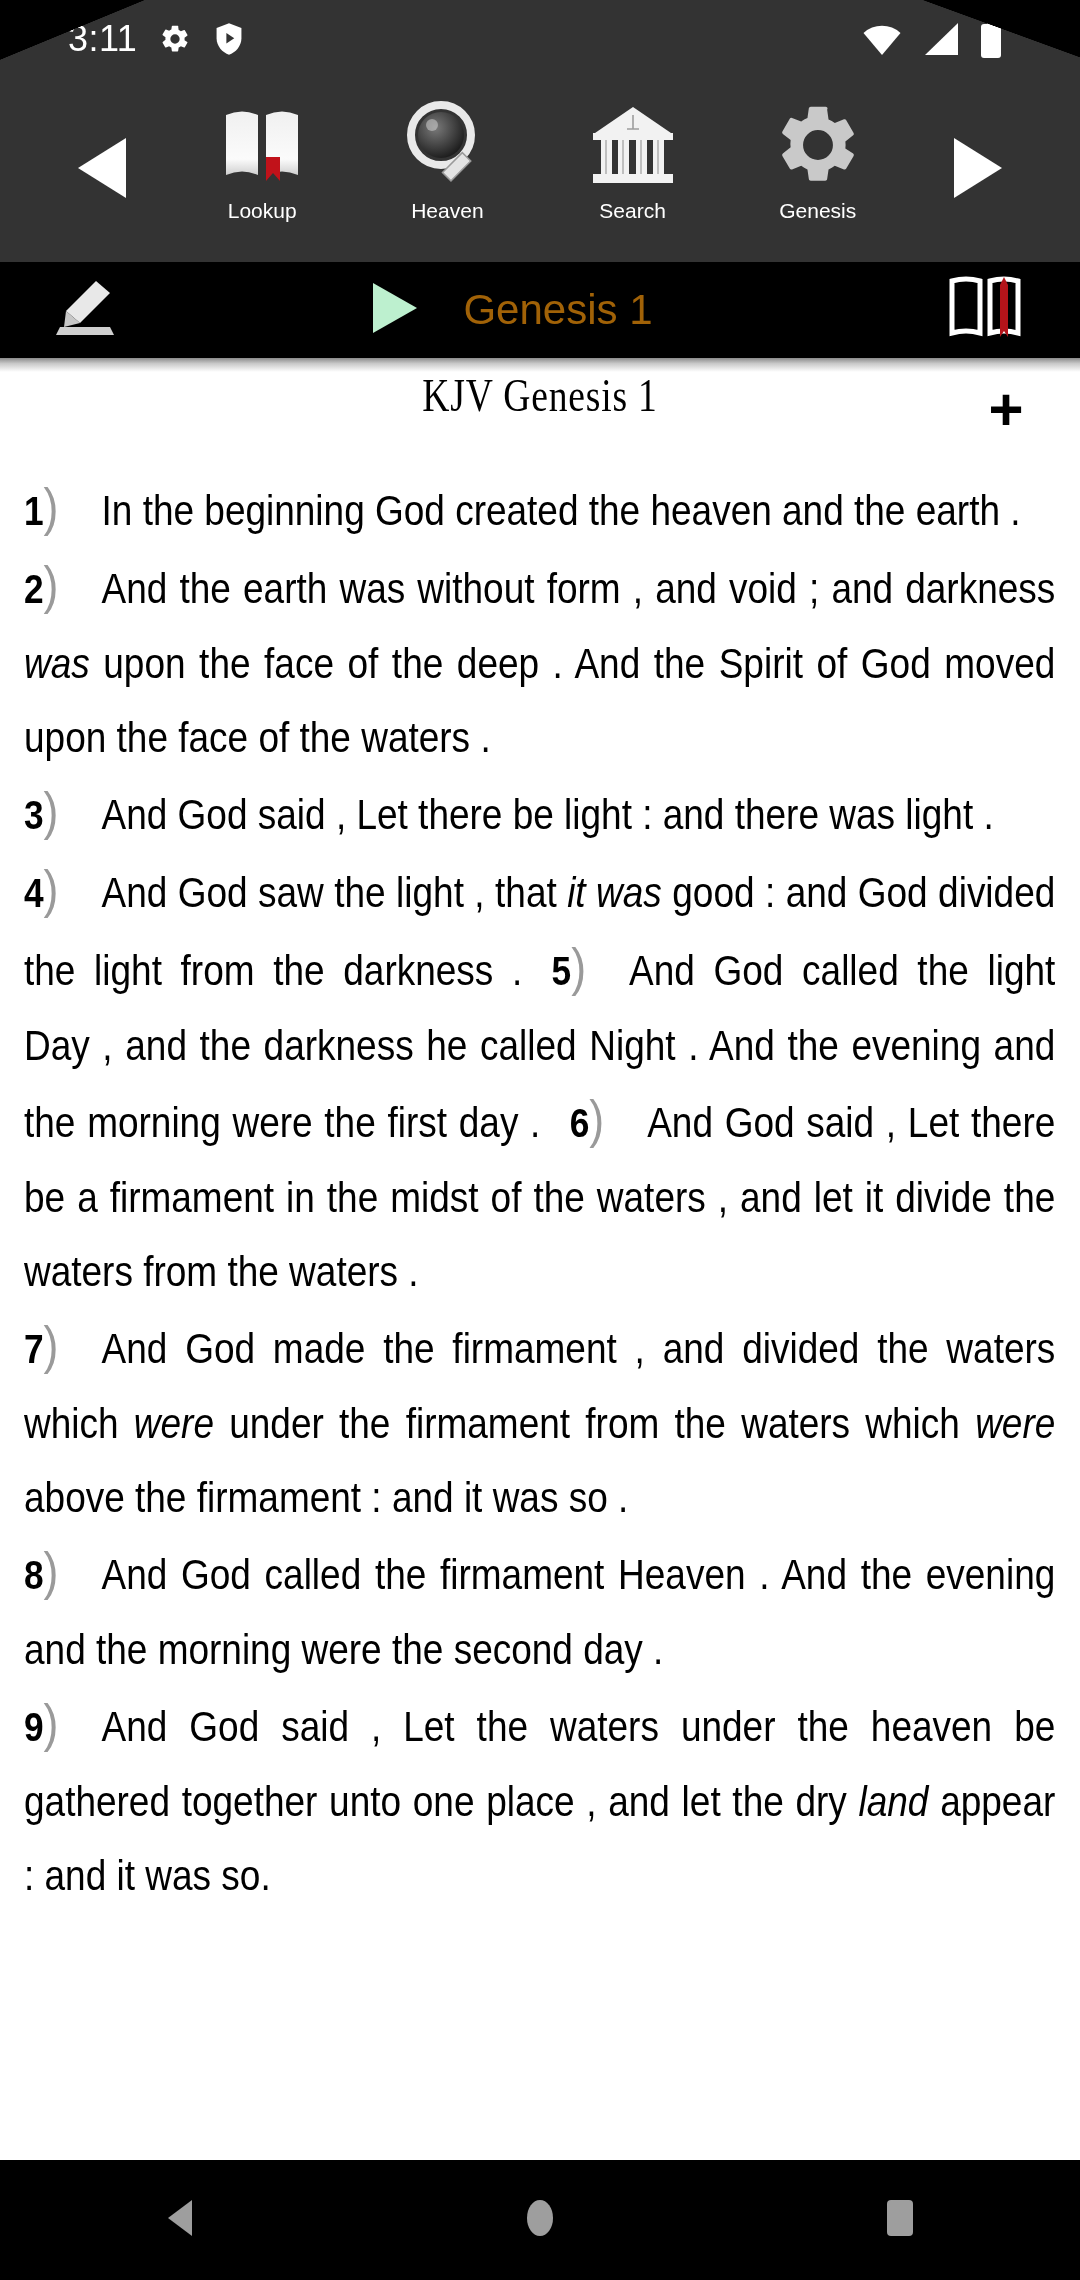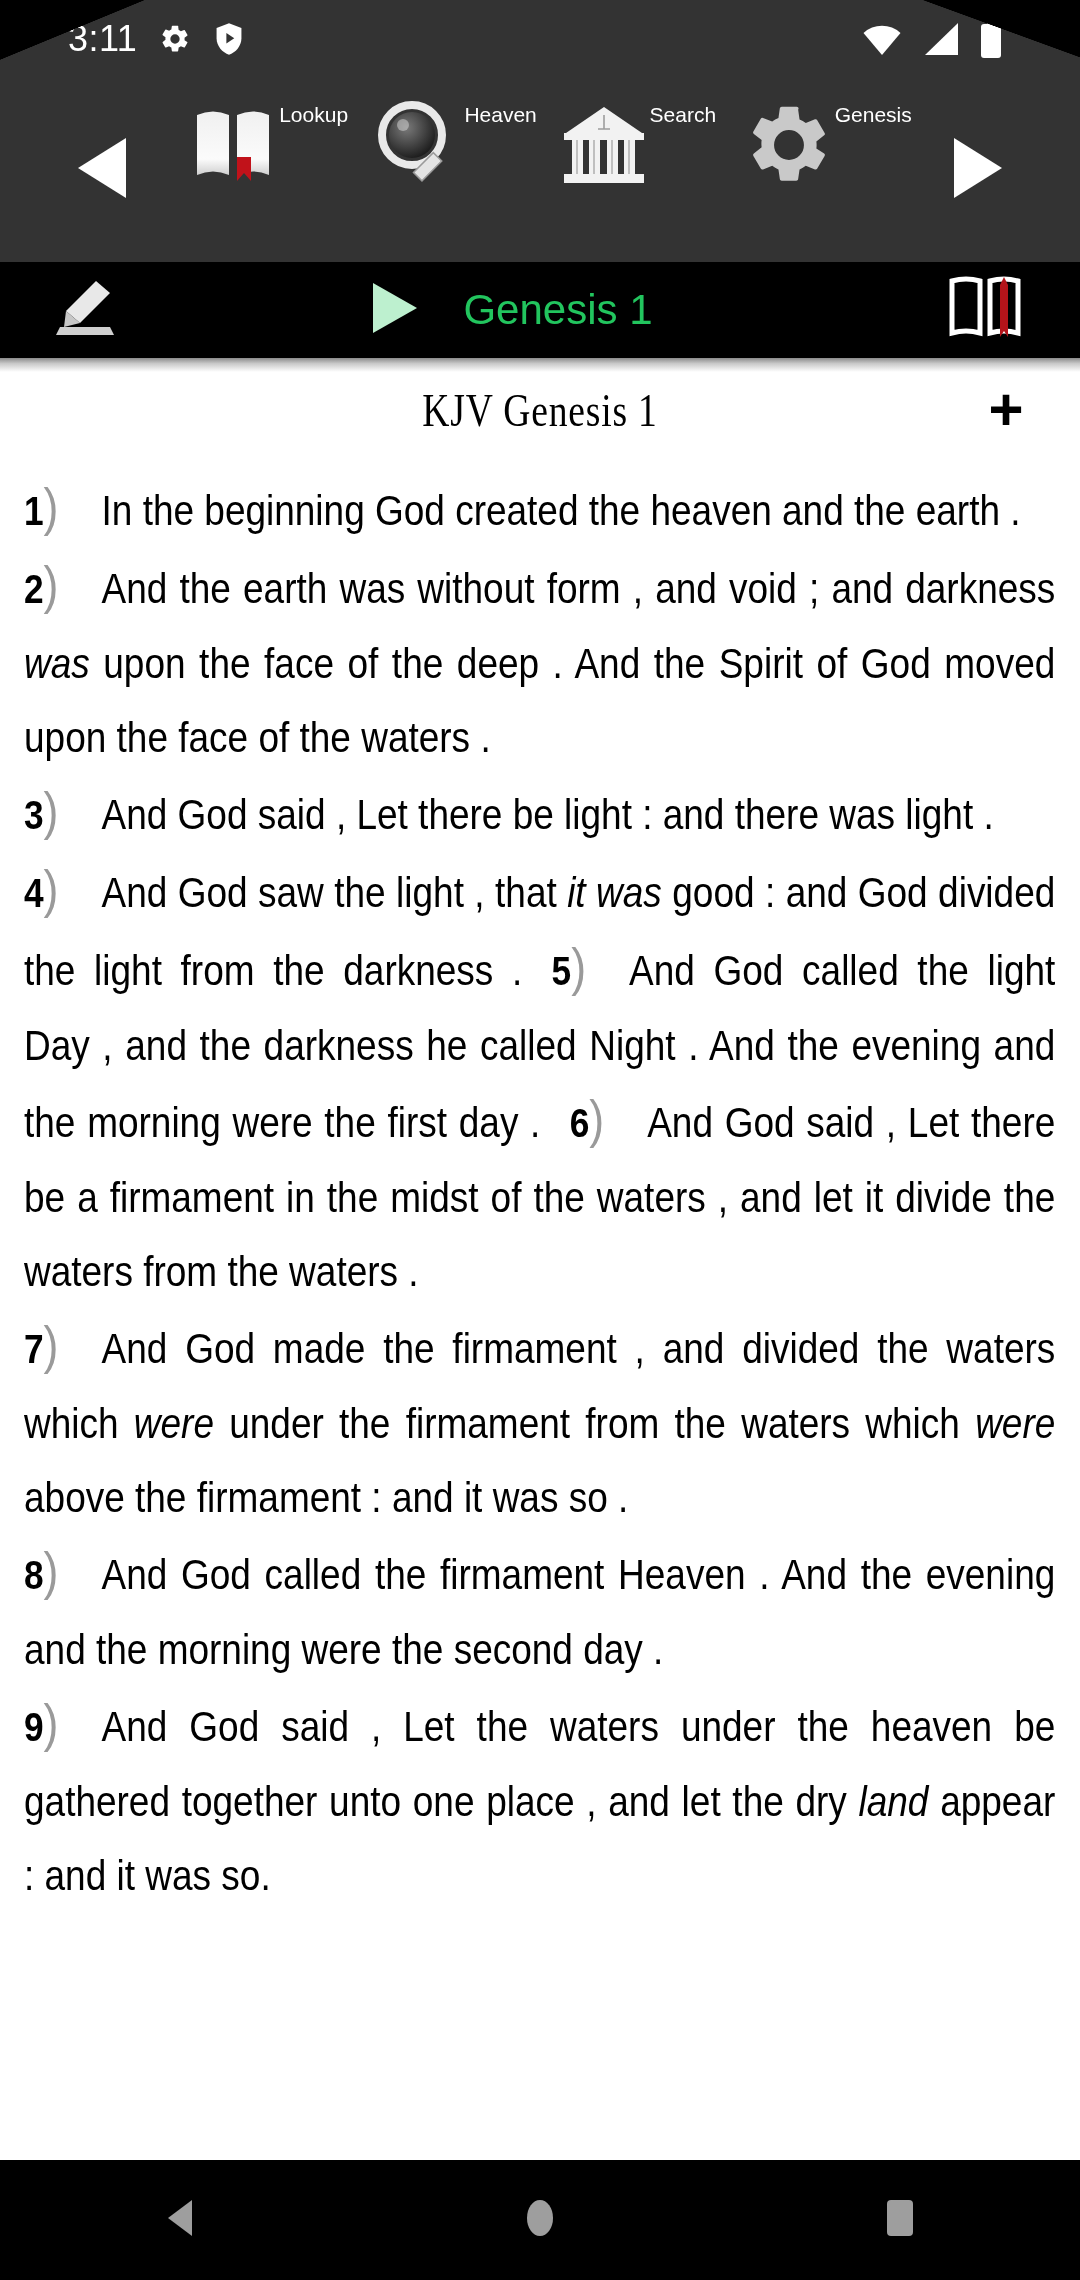--- a/index.html
+++ b/index.html
@@ -36,45 +36,45 @@
 
   
   .toolbar {
     position:absolute; left:0; top:78px; width:1080px; height:184px;
     background:#333333;
     display:flex; align-items:center; justify-content:space-between;
     padding:0 52px;
   }
   .tb-item {
     width:150px; height:170px;
-    display:flex; justify-content:flex-start;
+    display:flex; flex-direction:column; align-items:center; justify-content:flex-start;
     padding-top:14px;
   }
   .tb-label { color:#ffffff; font-size:21px; margin-top:4px; }
   .tb-arrow { width:100px; display:flex; align-items:center; justify-content:center; }
 
   
   .chapbar {
     position:absolute; left:0; top:262px; width:1080px; height:96px;
     background:#000000; display:flex; align-items:center;
   }
   .cb-pencil { width:170px; display:flex; align-items:center; justify-content:center; }
   .cb-center { flex:1; display:flex; align-items:center; justify-content:center; gap:38px; margin-left:-40px;}
-  .cb-title { color:#22c55e; font-size:42px; font-family:"Liberation Sans", sans-serif; }
+  .cb-title { color:#a16207; font-size:42px; font-family:"Liberation Sans", sans-serif; }
   .cb-book { width:190px; display:flex; align-items:center; justify-content:center; }
 
   .barshadow {
     position:absolute; left:0; top:358px; width:1080px; height:14px;
     background: linear-gradient(to bottom, #8a8a8a 0%, #c9c9c9 40%, #ffffff 100%);
   }
 
   
   .pagetitle-row {
     position:absolute; left:0; top:368px; width:1080px; height:84px;
-    display:flex; align-items:center;
+    display:flex; align-items:flex-start;
   }
   .pagetitle {
     flex:1; text-align:center; font-size:47px; color:#000;
     font-family:"Liberation Serif", serif;
     transform: scaleX(0.80); transform-origin:center;
     letter-spacing:1px;
   }
   .plus-btn {
     position:absolute; right:34px; top:0; width:80px; height:84px;
     display:flex; align-items:center; justify-content:center;

